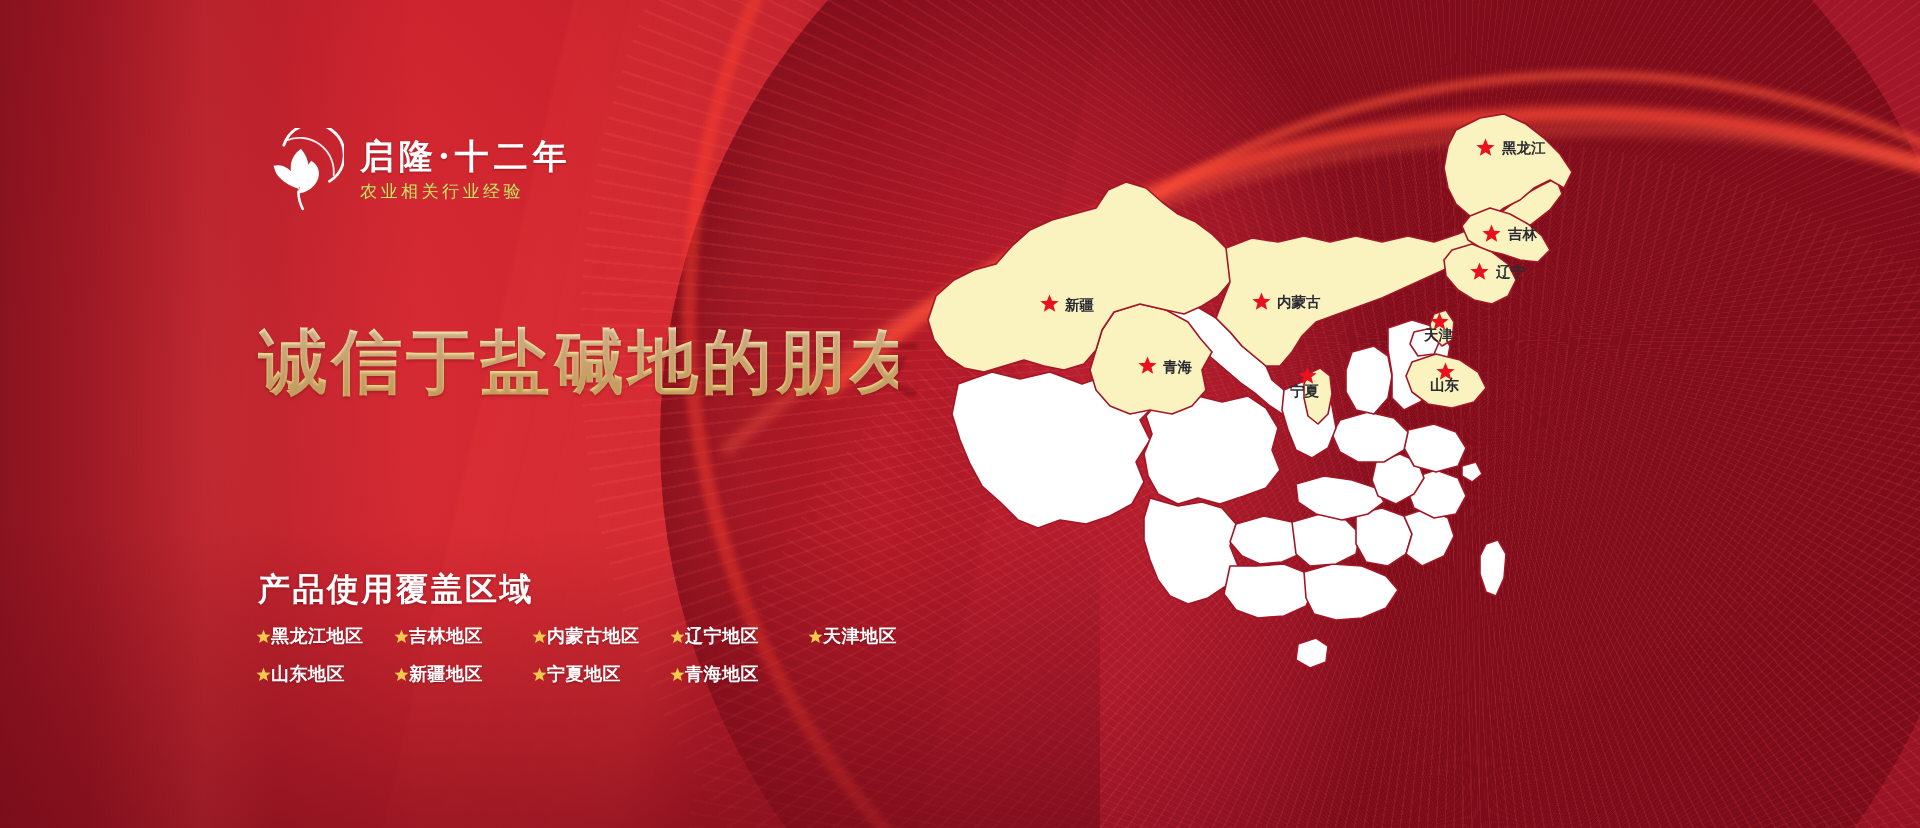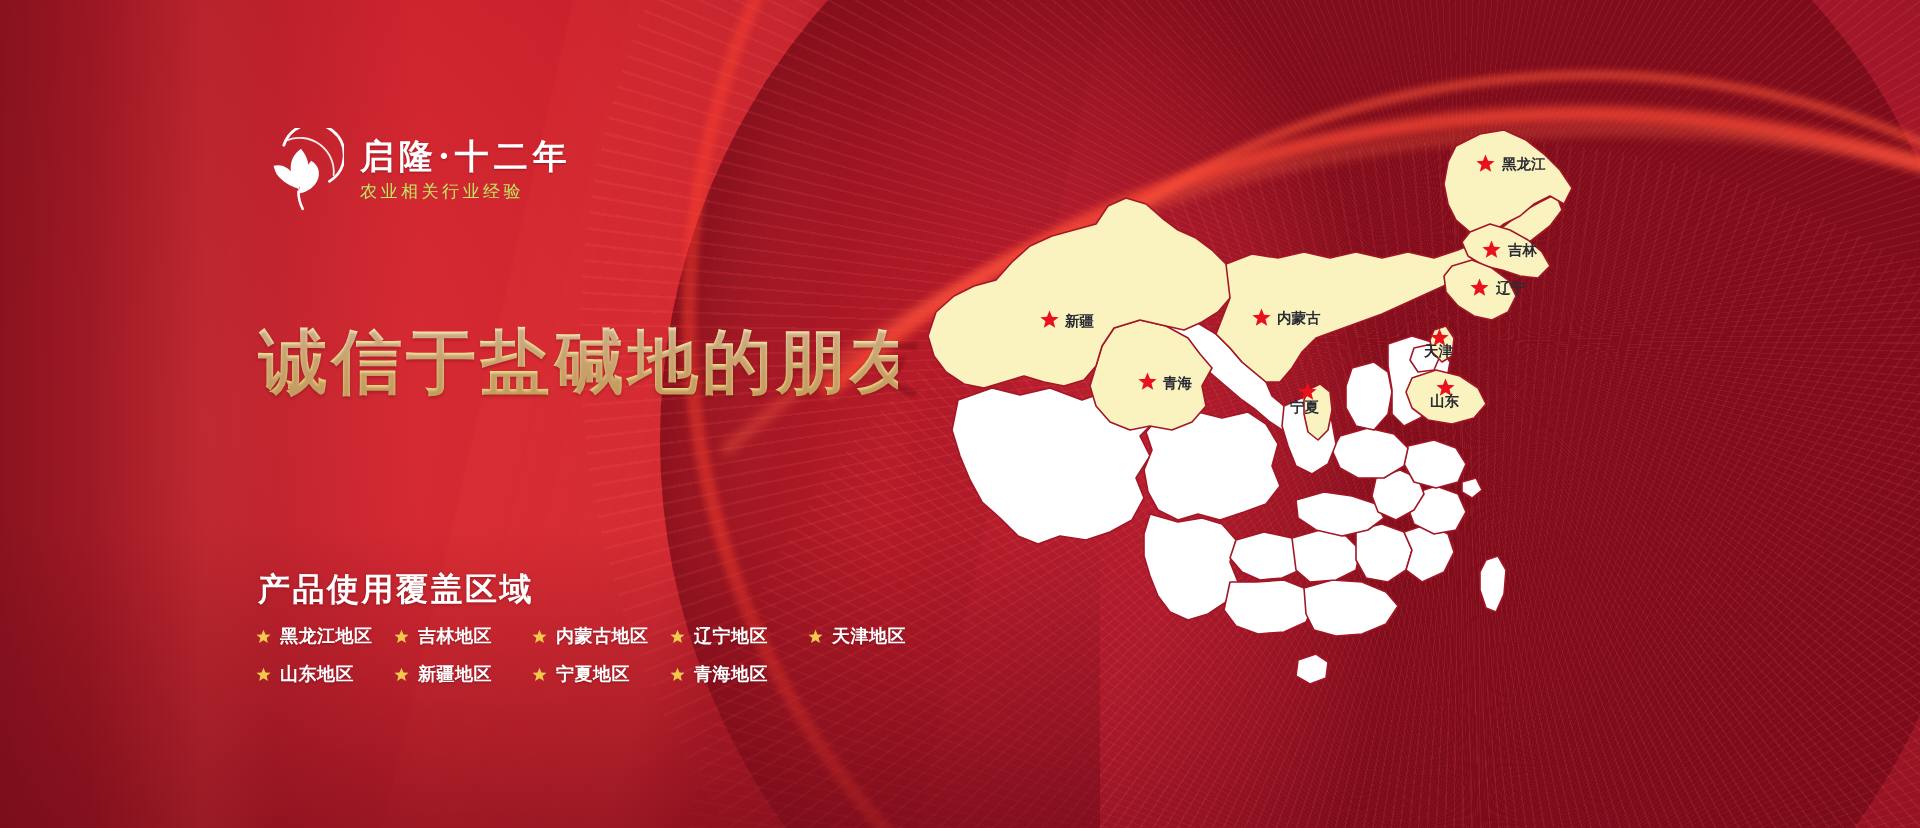--- a/index.html
+++ b/index.html
@@ -146,34 +146,34 @@
     white-space:nowrap;
   }
 
   .regions-grid{
     position:absolute;left:256px;top:624px;
     display:grid;
     grid-template-columns:repeat(5, 138px);
     row-gap:14px;
   }
   .region-item{
-    display:flex;align-items:center;gap:9px;white-space:nowrap;
+    display:flex;align-items:center;white-space:nowrap;
   }
   .region-item .star{
     width:15px;height:15px;flex:0 0 15px;display:block;
   }
   .region-item .label{
     font-family:"DejaVu Serif","Liberation Serif",serif;
     color:#ffffff;font-size:18px;letter-spacing:.5px;font-weight:600;
     text-shadow:0 1px 2px rgba(92,8,18,.5);
   }
 
   
   .map-wrap{
-    position:absolute;left:900px;top:100px;width:720px;height:660px;
+    position:absolute;left:900px;top:84px;width:720px;height:660px;
   }
   .map-wrap svg{display:block;width:100%;height:100%;overflow:visible;}
   .prov{fill:#ffffff;stroke:#a21626;stroke-width:1.6;stroke-linejoin:round;}
   .prov.hi{fill:#faf3c0;}
   .plabel{
     font-family:"DejaVu Serif","Liberation Serif",serif;
     font-size:14.5px;fill:#2b2b33;font-weight:700;
   }
   .pstar{fill:#e8111d;}
 </style>

